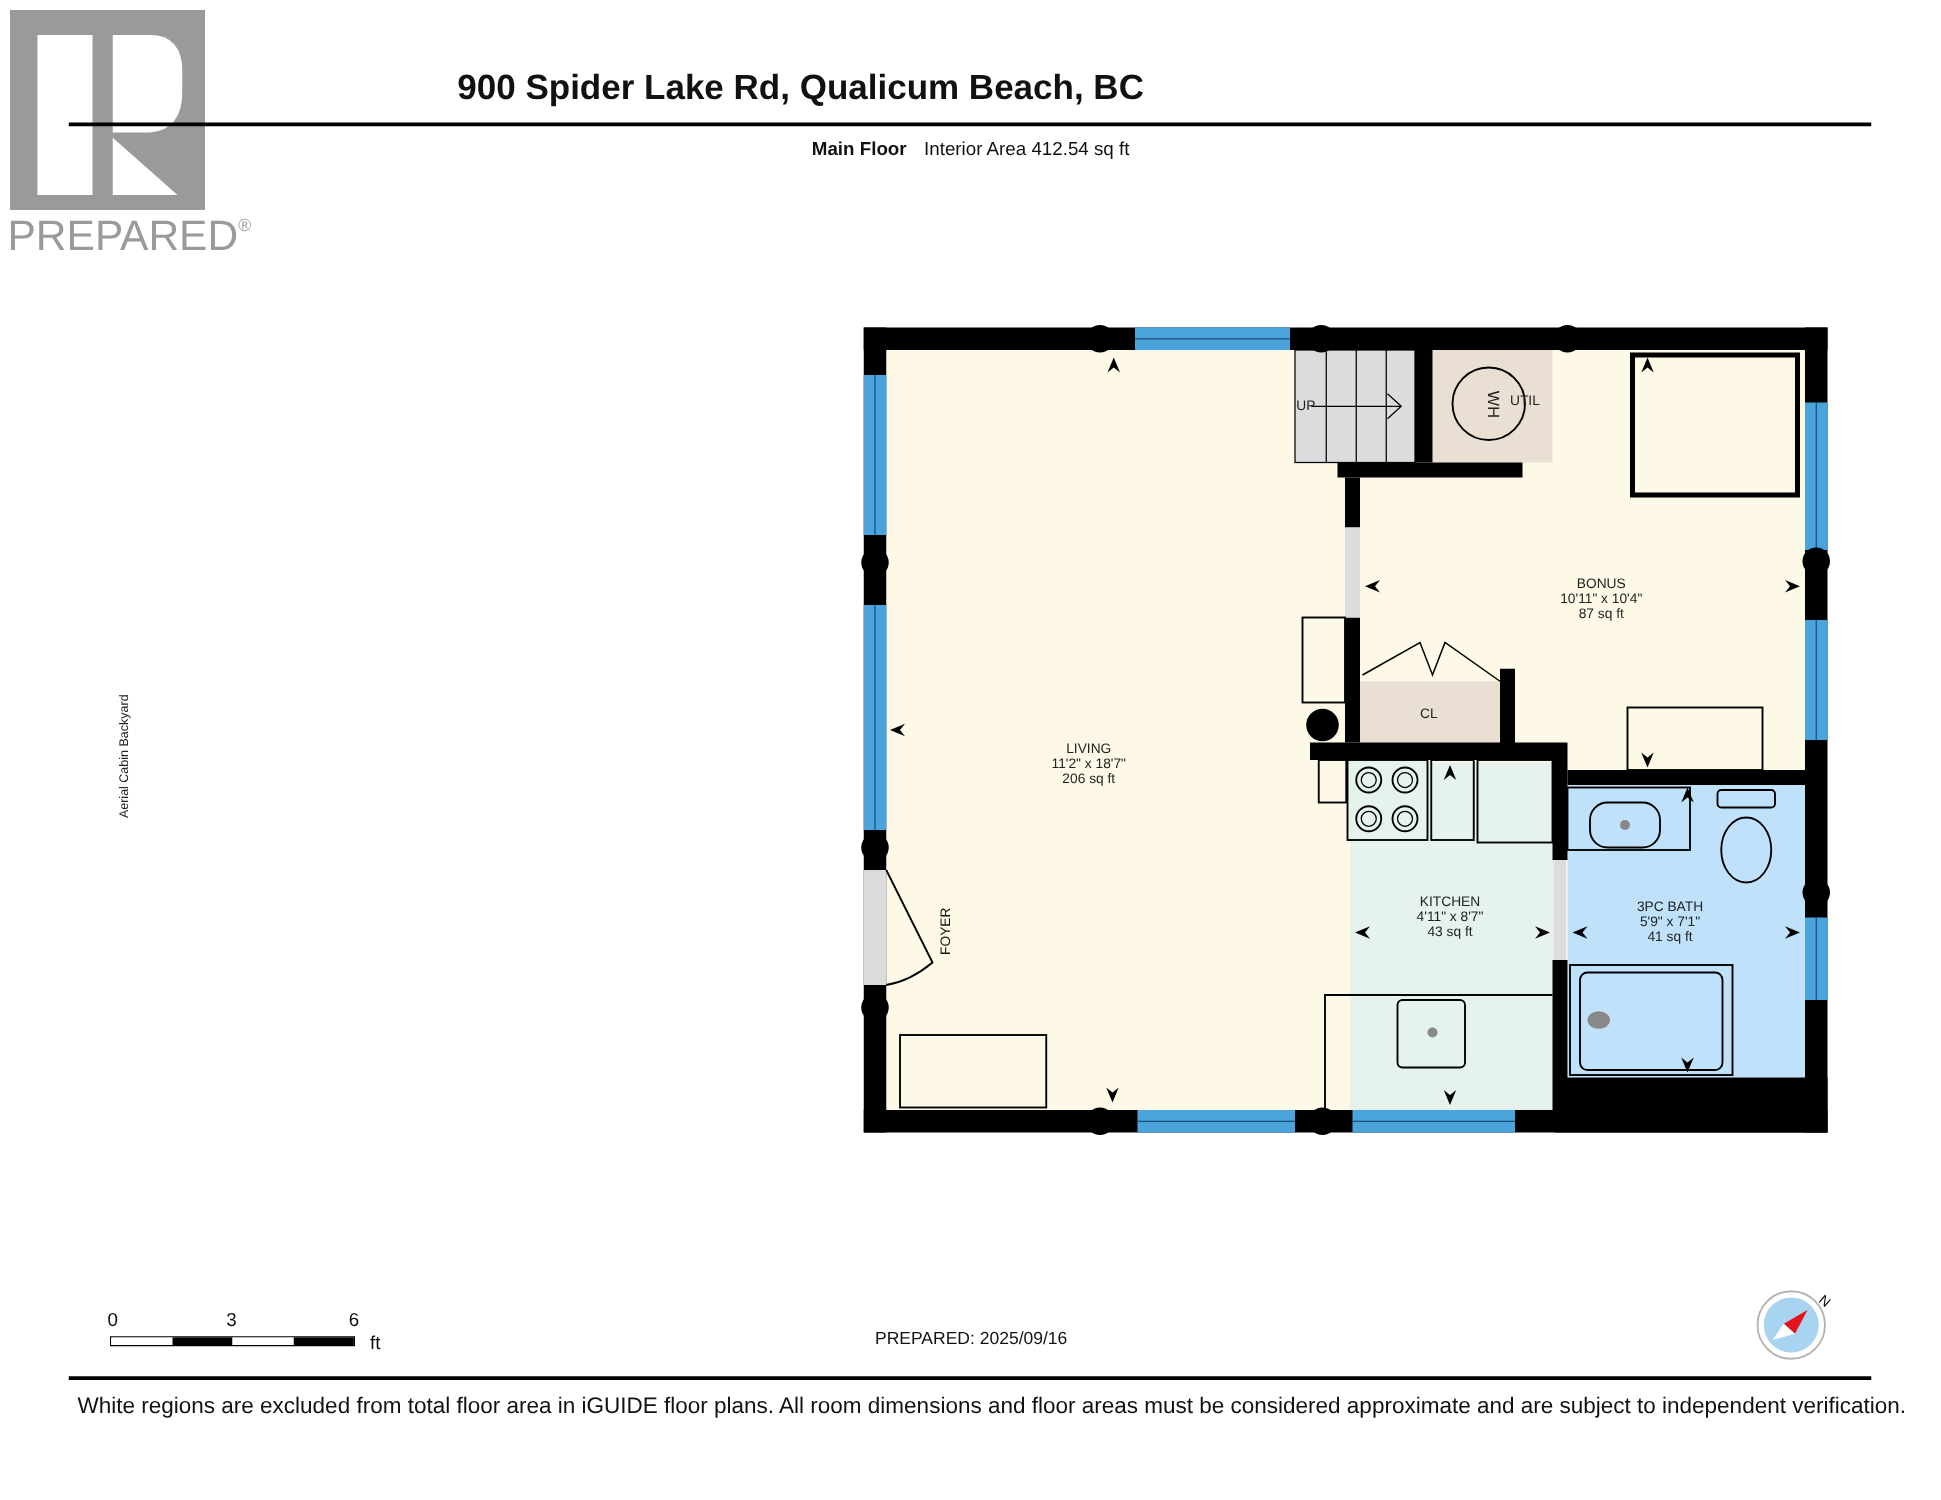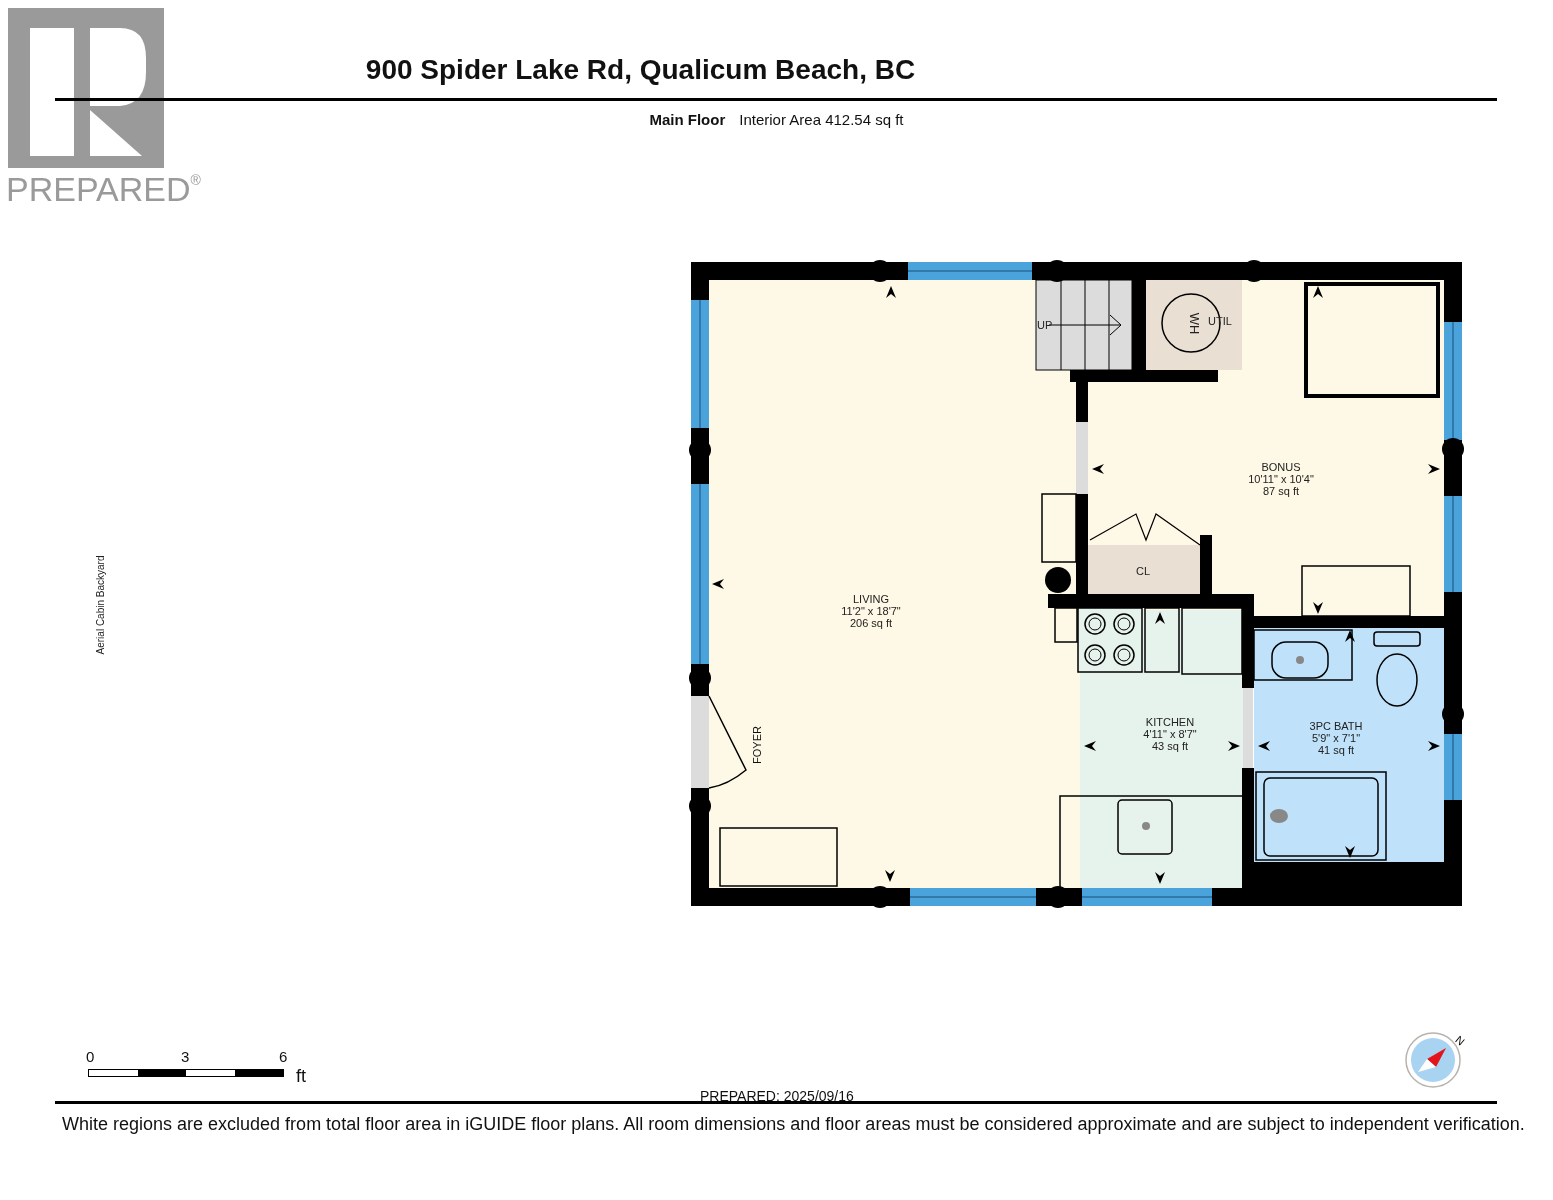--- a/index.html
+++ b/index.html
@@ -16,22 +16,22 @@
   #subtitle { left:0; top:111px; width:1553px; text-align:center; font-size:15px; }
   #subtitle b { margin-right:14px; }
   #aerial { left:100px; top:605px; transform:translate(-50%,-50%) rotate(-90deg); font-size:10px; white-space:nowrap; color:#222; }
   #plan { left:0; top:0; }
   .roomlbl { position:absolute; text-align:center; font-size:11px; line-height:12px; color:#222; transform:translateX(-50%); }
   .smalllbl { position:absolute; font-size:11px; color:#222; }
   #foyer { left:757px; top:745px; transform:translate(-50%,-50%) rotate(-90deg); font-size:11px; }
   #scale-nums span { position:absolute; font-size:15px; top:1048px; }
   #scale-bar { left:88px; top:1069px; width:196px; height:8px; border:1px solid #000; box-sizing:border-box; display:flex; }
   #scale-bar div { flex:1; }
-  #scale-unit { left:296px; top:1066px; font-size:18px; }
-  #prepared { left:700px; top:1062px; font-size:14px;margin-top:26px; }
+  #scale-unit { left:296px; top:1066px; font-size:15px; }
+  #prepared { left:700px; top:1062px; font-size:14px; }
   #rule-bottom { left:55px; top:1101px; width:1442px; height:3px; background:#000; }
   #disclaimer { left:62px; top:1114px; font-size:18px; }
   #mls { left:1462px; top:1249px; font-size:16px; color:#4d7c0f; }
   #compass { left:1405px; top:1030px; }
 </style>
 </head>
 <body>
 
 <div id="logo" class="abs">
   <div class="bar1"></div>
@@ -184,21 +184,21 @@
 <div class="roomlbl" style="left:871px; top:593px;">
   <div>LIVING</div>
     <div>11'2" x 18'7"</div>
     <div>206 sq ft</div>
 </div>
 <div class="roomlbl" style="left:1281px; top:461px;">
   <div>BONUS</div>
     <div>10'11" x 10'4"</div>
     <div>87 sq ft</div>
 </div>
-<div class="roomlbl" style="left:1160px; top:716px;margin-left:10px;">
+<div class="roomlbl" style="left:1160px; top:716px;">
   <div>KITCHEN</div>
     <div>4'11" x 8'7"</div>
     <div>43 sq ft</div>
 </div>
 <div class="roomlbl" style="left:1336px; top:720px;">
   <div>3PC BATH</div>
     <div>5'9" x 7'1"</div>
     <div>41 sq ft</div>
 </div>
 <div class="smalllbl" style="left:1004px; top:319px;padding-left:33px;">UP</div>

